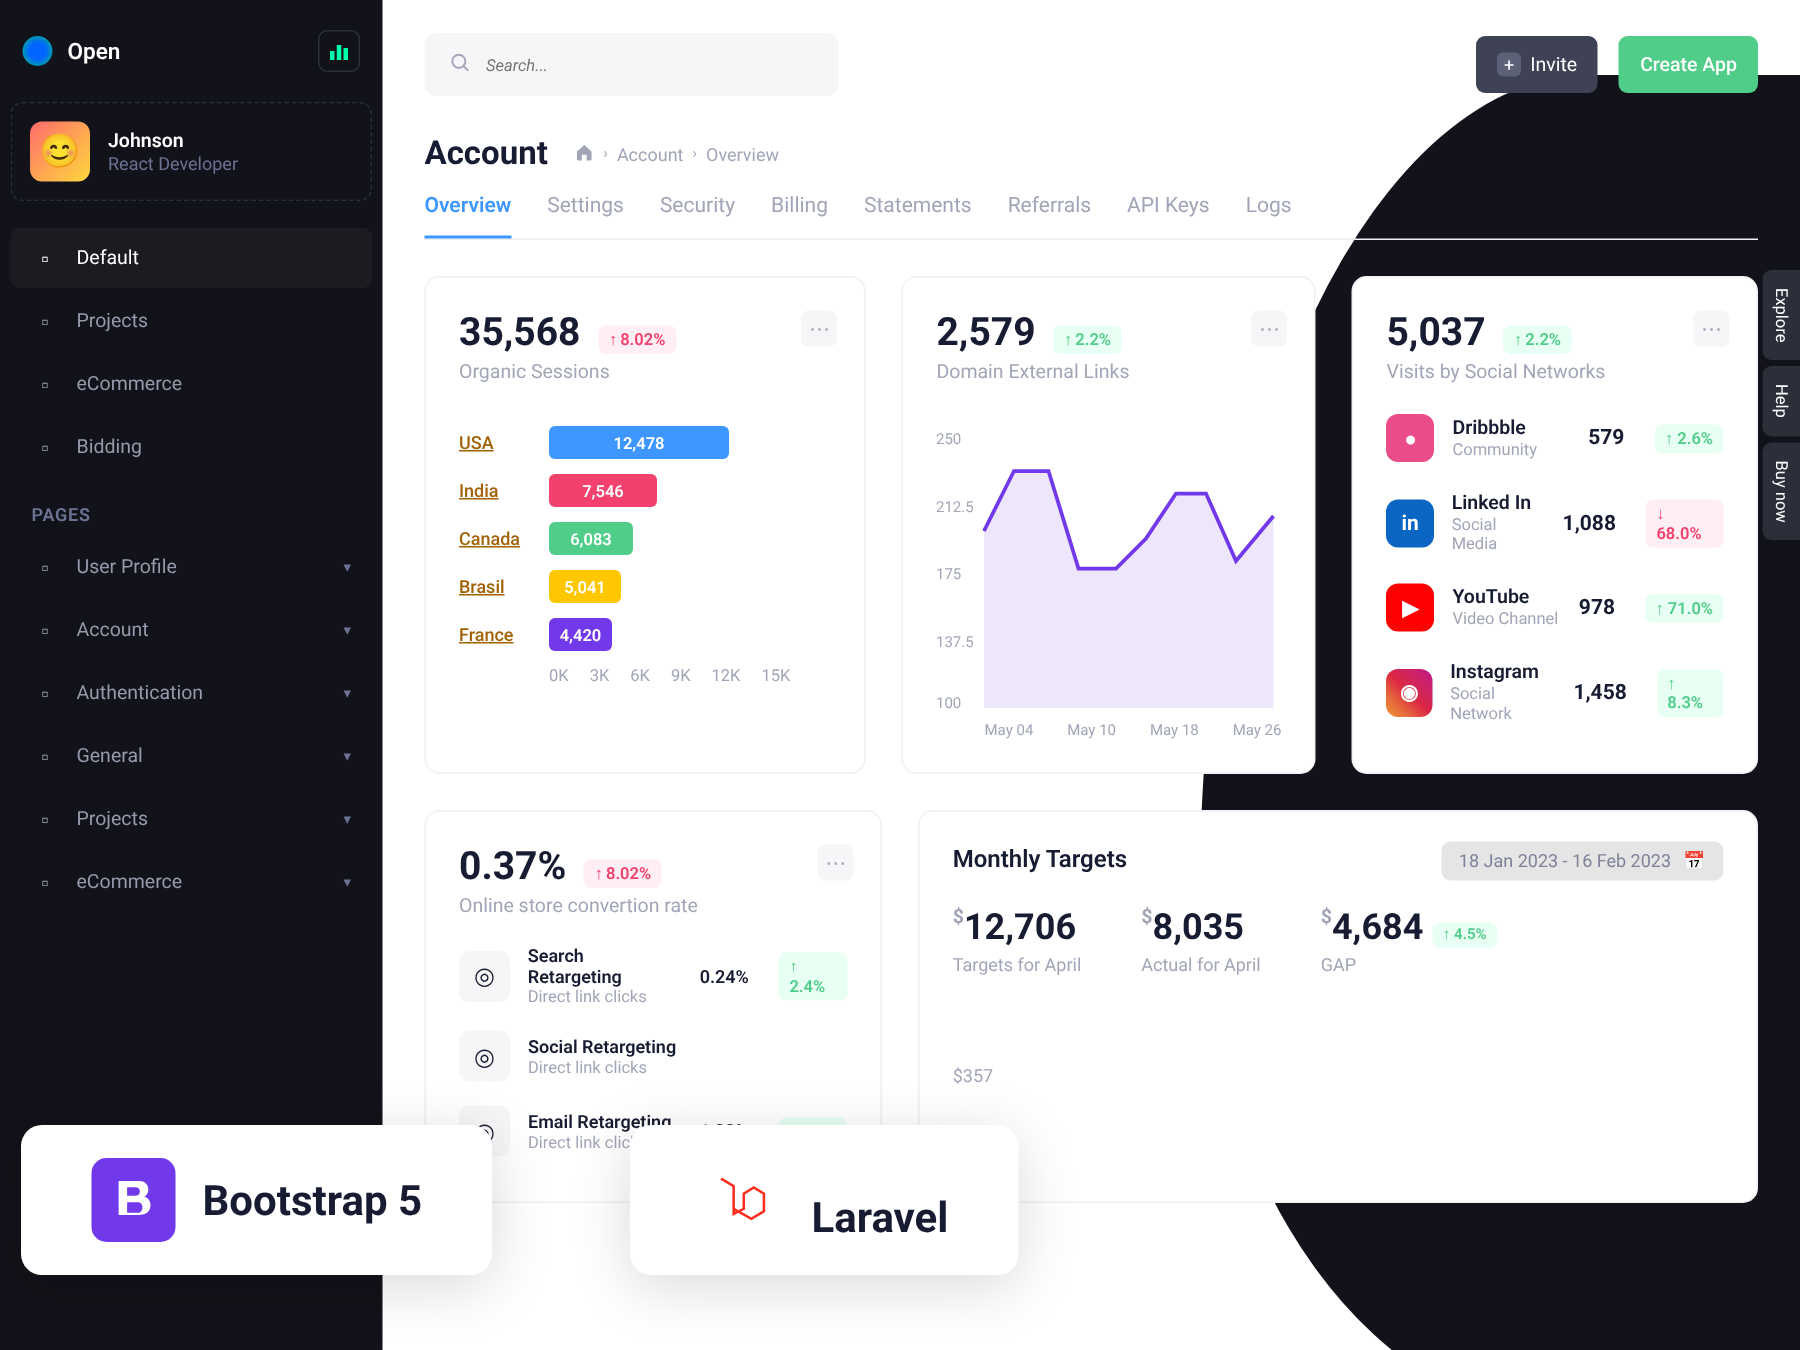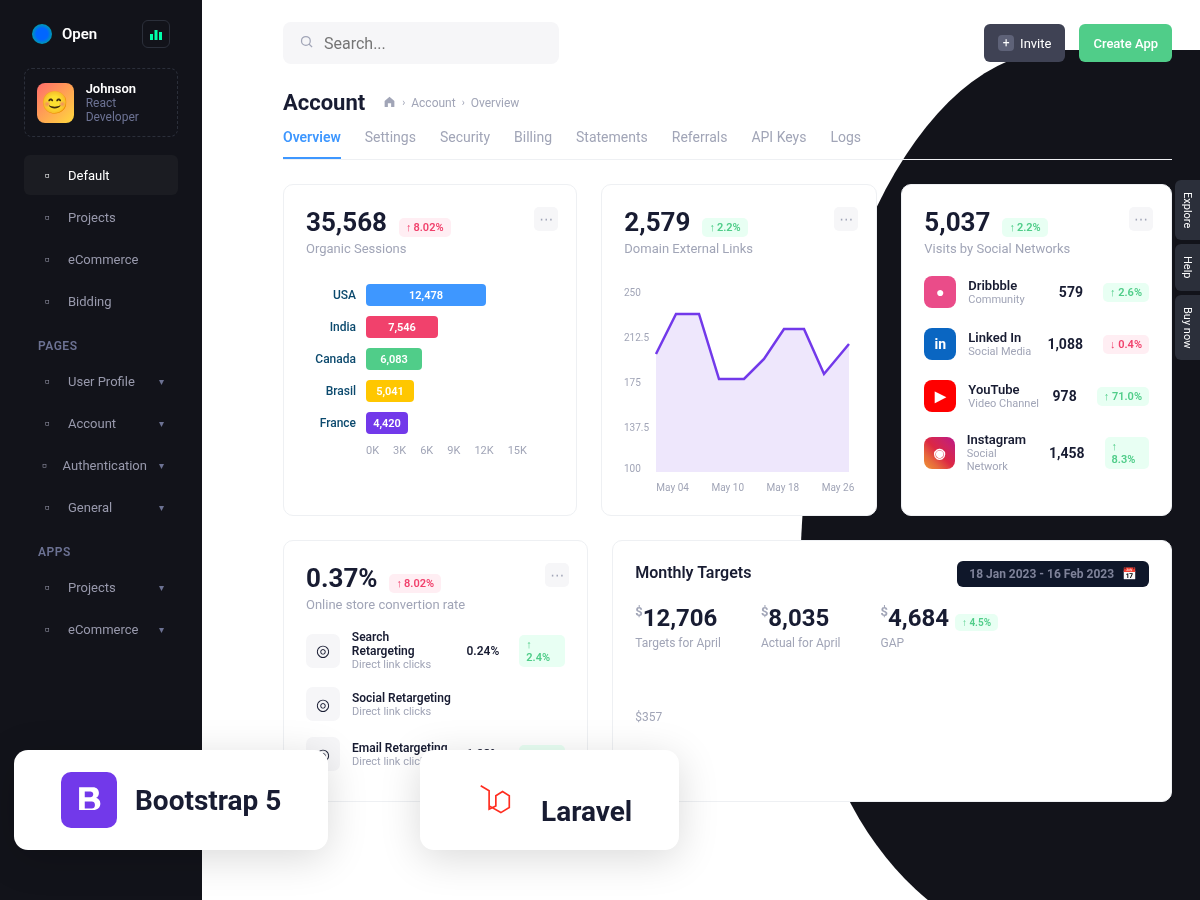--- a/index.html
+++ b/index.html
@@ -1,75 +1,75 @@
 <!DOCTYPE html>
 <html><head>
 <meta charset="utf-8">
 <style>
 * { margin:0; padding:0; box-sizing:border-box; font-family:-apple-system,BlinkMacSystemFont,"Segoe UI",Roboto,sans-serif; }
 body { background:#fff; color:#181C32; overflow:hidden; width:1200px; height:900px; position:relative; }
-.sidebar { position:absolute; left:0; top:0; width:202px; height:900px; background:#12131a; padding:20px 24px; }
+.sidebar { position:absolute; left:0; top:0; width:255px; height:900px; background:#12131a; padding:20px 7px; }
 .brand { display:flex; align-items:center; justify-content:space-between; margin-bottom:20px; padding:0 8px;}
 .brand-left { display:flex; align-items:center; gap:10px;}
 .brand-dot { width:20px; height:20px; border-radius:50%; background:radial-gradient(circle,#06f 40%,#0c6 100%);}
 .brand-name { color:#fff; font-weight:600; font-size:15px;}
 .brand-icon { width:28px; height:28px; border:1px solid #2b2f3a; border-radius:6px; display:flex; align-items:center; justify-content:center; color:#0fa;}
 .user-card { border:1px dashed #2b2f3a; border-radius:8px; padding:12px; display:flex; gap:12px; align-items:center; margin-bottom:18px;}
 .avatar { width:40px; height:40px; border-radius:8px; background:linear-gradient(135deg,#ff6b6b,#ffd93d); display:flex; align-items:center; justify-content:center; font-size:22px;}
 .user-name { color:#fff; font-size:13px; font-weight:600;}
 .user-role { color:#6c7293; font-size:12px;}
 .nav-item { display:flex; align-items:center; gap:12px; padding:11px 14px; border-radius:6px; color:#9899ac; font-size:13px; margin-bottom:2px; cursor:pointer;}
 .nav-item.active { background:#1b1c22; color:#fff;}
 .nav-item .chev { margin-left:auto; font-size:10px; color:#6c7293;}
 .nav-icon { width:18px; height:18px; display:flex; align-items:center; justify-content:center; font-size:14px;}
 .section-label { color:#6c7293; font-size:12px; font-weight:600; padding:16px 14px 8px; text-transform:uppercase; letter-spacing:.5px;}
 .main { position:absolute; left:255px; top:0; right:0; height:900px; padding:22px 28px; }
 .topbar { display:flex; align-items:center; gap:14px; margin-bottom:26px;}
 .search { flex:0 0 276px; height:42px; background:#f6f6f8; border-radius:8px; display:flex; align-items:center; gap:10px; padding:0 16px; color:#a1a5b7;}
-.search input { border:none; background:transparent; outline:none; font-size:16px; color:#5e6278; width:100%;}
+.search input { border:none; background:transparent; outline:none; font-size:11px; color:#5e6278; width:100%;font-style:italic;}
 .sp { flex:1;}
 .btn-invite { height:38px; background:#3f4254; color:#fff; border:none; border-radius:6px; padding:0 14px; font-size:13px; display:flex; align-items:center; gap:6px; cursor:pointer;}
 .btn-create { height:38px; background:#50cd89; color:#fff; border:none; border-radius:6px; padding:0 14px; font-size:13px; font-weight:500; cursor:pointer;}
 .page-head { display:flex; align-items:center; gap:18px; margin-bottom:6px;}
 .page-title { font-size:22px; font-weight:700;}
 .crumbs { color:#a1a5b7; font-size:12px; display:flex; align-items:center; gap:6px;}
 .crumbs .sep { font-size:10px;}
 .tabs { display:flex; gap:24px; border-bottom:1px solid #eef0f3; margin:14px 0 24px;}
 .tab { padding:0 0 12px; font-size:14px; color:#a1a5b7; cursor:pointer;}
 .tab.active { color:#3e97ff; border-bottom:2px solid #3e97ff; font-weight:600;}
 .cards-row { display:flex; gap:24px;}
 .card { background:#fff; border:1px solid #eef0f3; border-radius:10px; padding:22px; flex:1; position:relative;}
 .card-more { position:absolute; top:22px; right:18px; width:24px; height:24px; background:#f6f6f8; border-radius:5px; display:flex; align-items:center; justify-content:center; color:#a1a5b7; font-size:14px; cursor:pointer;}
 .stat-big { font-size:26px; font-weight:700; display:inline-block;}
 .stat-sub { color:#a1a5b7; font-size:13px; margin-top:4px;}
 .badge { display:inline-flex; align-items:center; gap:2px; font-size:11px; padding:3px 7px; border-radius:5px; font-weight:600;}
 .badge.up { background:#e8fff3; color:#50cd89;}
 .badge.down { background:#ffeef3; color:#f1416c;}
 .bar-row { display:flex; align-items:center; gap:10px; margin:10px 0; font-size:12px;}
-.bar-label { width:50px; text-align:right; color:#0c4a6e; font-weight:500;}
+.bar-label { width:50px; text-align:left; color:#a16207; font-weight:500;text-decoration:underline;}
 .bar-track { flex:0 0 auto;}
 .bar-fill { height:22px; border-radius:4px; color:#fff; font-size:11px; font-weight:600; display:flex; align-items:center; justify-content:center;}
 .x-axis { display:flex; gap:14px; padding-left:60px; font-size:11px; color:#a1a5b7; margin-top:6px;}
 .mini-chart { margin-top:28px;}
 .y-tick { font-size:10px; color:#a1a5b7;}
 .social-row { display:flex; align-items:center; gap:12px; padding:10px 0;}
 .social-icon { width:32px; height:32px; border-radius:8px; display:flex; align-items:center; justify-content:center; font-size:14px; font-weight:700;}
 .social-name { font-size:13px; font-weight:600;}
 .social-sub { font-size:11px; color:#a1a5b7;}
 .social-val { margin-left:auto; font-size:14px; font-weight:700;}
 .conv-item { display:flex; align-items:center; gap:12px; padding:8px 0;}
 .conv-icon { width:34px; height:34px; border-radius:7px; background:#f6f6f8; display:flex; align-items:center; justify-content:center;}
 .conv-title { font-size:12px; font-weight:600;}
 .conv-sub { font-size:11px; color:#a1a5b7;}
 .conv-val { margin-left:auto; font-size:12px; font-weight:600;}
 .targets { display:flex; gap:40px;}
 .t-block .t-val { font-size:24px; font-weight:700;}
 .t-block .t-lbl { font-size:12px; color:#a1a5b7; margin-top:4px;}
 .t-curr { font-size:13px; color:#a1a5b7; vertical-align:top;}
-.date-range { position:absolute; top:20px; right:22px; background:#0f172a; padding:6px 12px; border-radius:6px; font-size:12px; color:#7e8299; display:flex; gap:8px; align-items:center;font-weight:bold;}
+.date-range { position:absolute; top:20px; right:22px; background:#e5e5e5; padding:6px 12px; border-radius:6px; font-size:12px; color:#7e8299; display:flex; gap:8px; align-items:center;}
 .sidetabs { position:absolute; right:0; top:180px; display:flex; flex-direction:column; gap:4px;}
 .sidetab { writing-mode:vertical-rl; background:#2b2f3a; color:#fff; padding:12px 6px; font-size:11px; border-radius:6px 0 0 6px; cursor:pointer;}
 .float-card { position:absolute; background:#fff; border-radius:14px; box-shadow:0 8px 40px rgba(0,0,0,.15); padding:22px 47px; display:flex; align-items:center; gap:18px;}
 .float-card .fc-icon { width:56px; height:56px; border-radius:10px; display:flex; align-items:center; justify-content:center;}
 .float-card .fc-label { font-size:28px; font-weight:700;}
 .accent-wave { position:absolute; right:-120px; top:50px; width:520px; height:900px; background:#12131a; border-radius:50% 0 0 50% / 60% 0 0 40%; z-index:-1;}
 </style>
 </head>
 <body>
 
@@ -132,21 +132,20 @@
         <span class="nav-icon">▫</span>
         <span>Authentication</span>
         <span class="chev">▾</span>
       </div>
       <div class="nav-item">
         <span class="nav-icon">▫</span>
         <span>General</span>
         <span class="chev">▾</span>
       </div>
     </div>
-  <div class="section-label">APPS</div>
   <div id="nav-apps">
       <div class="nav-item">
         <span class="nav-icon">▫</span>
         <span>Projects</span>
         <span class="chev">▾</span>
       </div>
       <div class="nav-item">
         <span class="nav-icon">▫</span>
         <span>eCommerce</span>
         <span class="chev">▾</span>
@@ -289,21 +288,21 @@
             <div class="social-val">579</div>
             <span class="badge up" style="margin-left:8px">↑ 2.6%</span>
           </div>
           <div class="social-row">
             <div class="social-icon" style="background:#0a66c2;color:#fff">in</div>
             <div>
               <div class="social-name">Linked In</div>
               <div class="social-sub">Social Media</div>
             </div>
             <div class="social-val">1,088</div>
-            <span class="badge down" style="margin-left:8px">↓ 0.4%</span>
+            <span class="badge down" style="margin-left:8px">↓ 68.0%</span>
           </div>
           <div class="social-row">
             <div class="social-icon" style="background:#ff0000;color:#fff">▶</div>
             <div>
               <div class="social-name">YouTube</div>
               <div class="social-sub">Video Channel</div>
             </div>
             <div class="social-val">978</div>
             <span class="badge up" style="margin-left:8px">↑ 71.0%</span>
           </div>

